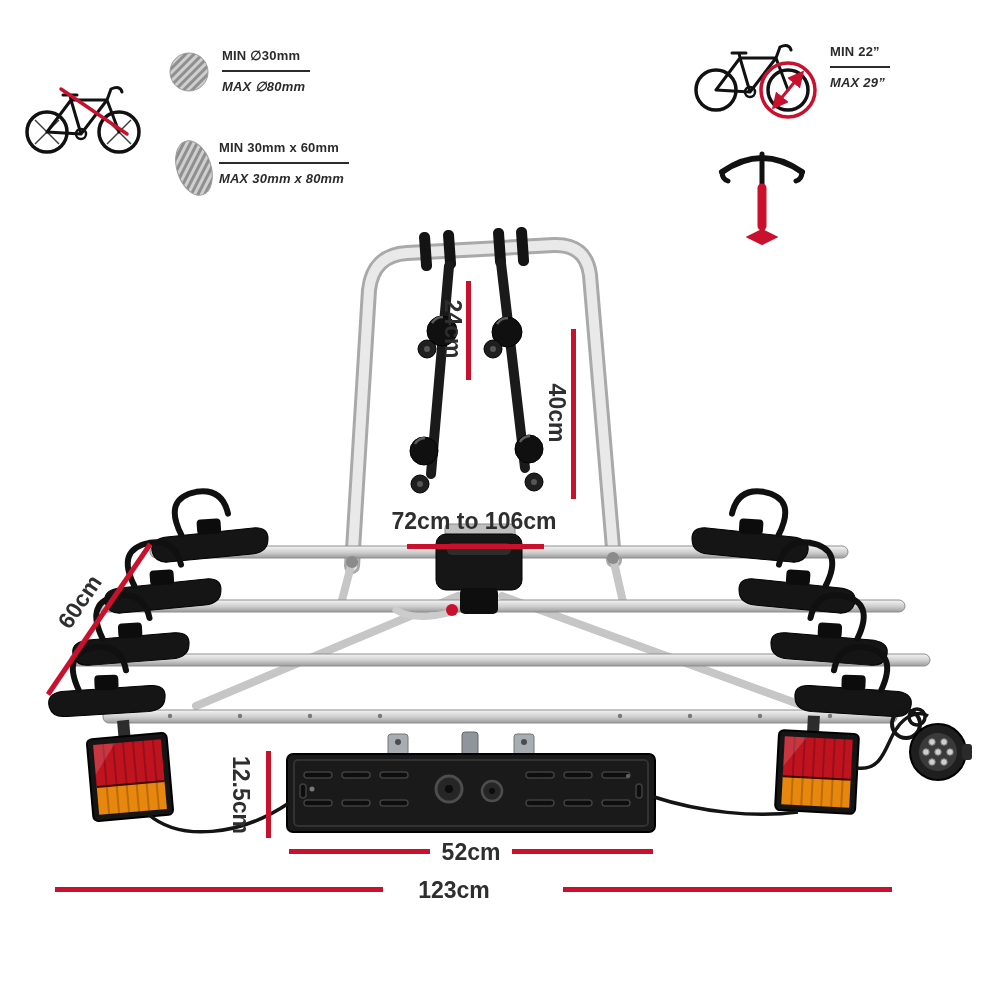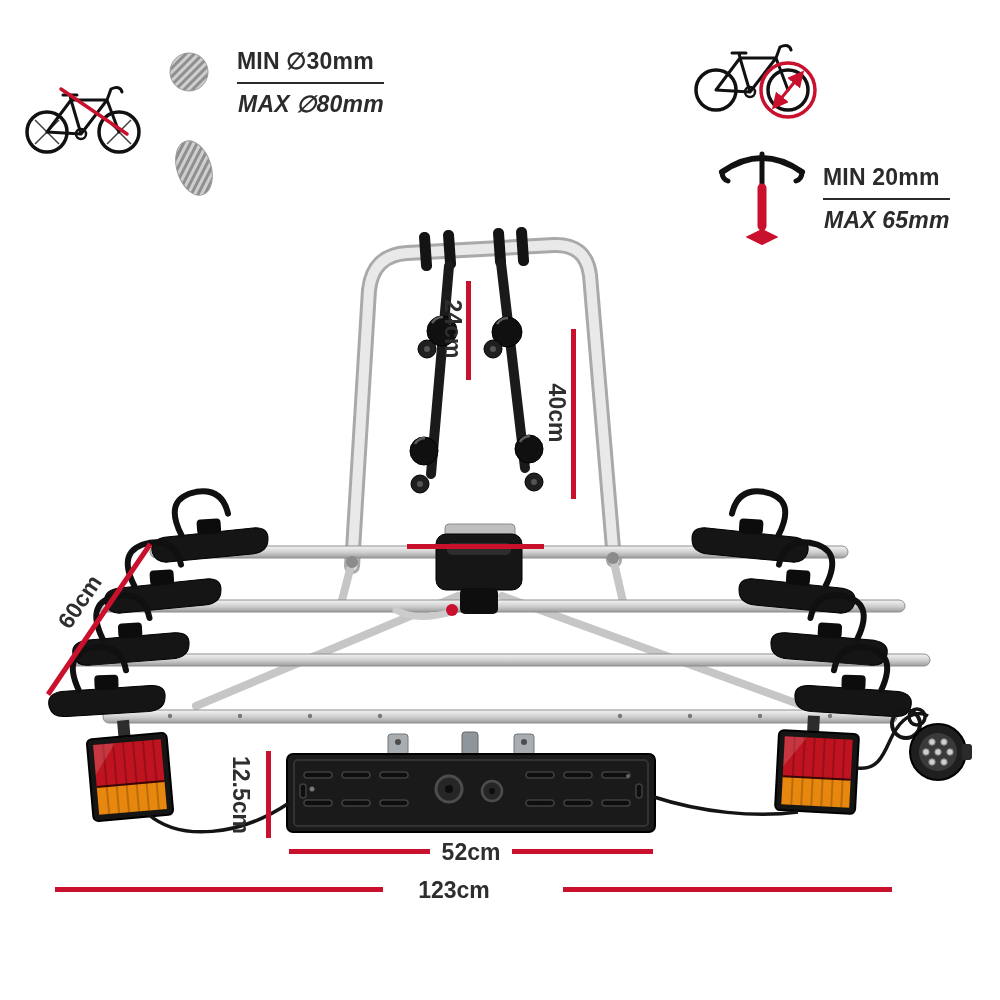--- a/index.html
+++ b/index.html
@@ -1,21 +1,21 @@
 <!DOCTYPE html>
 <html><head>
 <meta charset="utf-8">
 <style>
   html,body{margin:0;padding:0;background:#ffffff;}
   .canvas{position:relative;width:1000px;height:1000px;background:#ffffff;overflow:hidden;
           font-family:"Liberation Sans",sans-serif;}
   svg.art{position:absolute;left:0;top:0;width:1000px;height:1000px;}
   
-  .spec{position:absolute;display:flex;flex-direction:column;align-items:flex-end;
-        font-weight:700;font-size:23px;color:#2b2b2b;letter-spacing:.2px;white-space:nowrap;margin-left:15px;}
+  .spec{position:absolute;display:flex;flex-direction:column;align-items:flex-start;
+        font-weight:700;font-size:13px;color:#2b2b2b;letter-spacing:.2px;white-space:nowrap;}
   .spec-top{border-bottom:2.5px solid #2b2b2b;padding:0 10px 7px 0;align-self:stretch;}
   .spec-bottom{margin-top:7px;font-style:italic;}
   
   .dim{position:absolute;font-weight:700;font-size:23px;color:#2e2e2e;white-space:nowrap;
        transform:translate(-50%,-50%);}
   .dim.r90{transform:translate(-50%,-50%) rotate(90deg);}
   .dim.r60{transform:translate(-50%,-50%) rotate(-56deg);}
   
   .rline{position:absolute;background:#c9102d;}
   .rline.diag{transform-origin:0 50%;transform:rotate(-55.8deg);}
@@ -247,35 +247,40 @@
       <circle cx="944" cy="762" r="3.2" fill="#cfcfcf" stroke="#888888"></circle>
         <circle cx="932" cy="762" r="3.2" fill="#cfcfcf" stroke="#888888"></circle>
       <rect x="962" y="744" width="10" height="16" rx="3" fill="#2a2a2a"></rect>
     </g>
   </svg>
 
   <div class="spec" style="left:222px;top:48px">
     <div class="spec-top"><span>MIN ∅30mm</span></div>
     <div class="spec-bottom">MAX ∅80mm</div>
   </div>
-  <div class="spec" style="left:808px;top:164px">
-    <div class="spec-top"><span>MIN  20mm</span></div>
-    <div class="spec-bottom">MAX 65mm</div>
+  <div class="spec" style="left:219px;top:140px">
+    <div class="spec-top"><span>MIN  30mm x 60mm</span></div>
+    <div class="spec-bottom">MAX 30mm x 80mm</div>
+  </div>
+  <div class="spec" style="left:830px;top:44px">
+    <div class="spec-top"><span>MIN 22”</span></div>
+    <div class="spec-bottom">MAX 29”</div>
   </div>
 
   <div class="rline" style="left:466px;top:281px;width:5px;height:99px"></div>
   <div class="rline" style="left:571px;top:329px;width:5px;height:170px"></div>
   <div class="rline" style="left:407px;top:544px;width:137px;height:5px"></div>
   <div class="rline diag" style="left:48px;top:692px;width:182px;height:5px"></div>
   <div class="rline" style="left:266px;top:751px;width:5px;height:87px"></div>
   <div class="rline" style="left:289px;top:849px;width:141px;height:5px"></div>
   <div class="rline" style="left:512px;top:849px;width:141px;height:5px"></div>
   <div class="rline" style="left:55px;top:887px;width:328px;height:5px"></div>
   <div class="rline" style="left:563px;top:887px;width:329px;height:5px"></div>
 
   <div class="dim r90" style="left:452px;top:329px">24cm</div>
   <div class="dim r90" style="left:556px;top:413px">40cm</div>
+  <div class="dim" style="left:474px;top:521px">72cm to 106cm</div>
   <div class="dim r60" style="left:80px;top:602px">60cm</div>
   <div class="dim r90" style="left:240px;top:795px">12.5cm</div>
   <div class="dim" style="left:471px;top:852px">52cm</div>
   <div class="dim" style="left:454px;top:890px">123cm</div>
 
 </div>
 
 </body></html>

